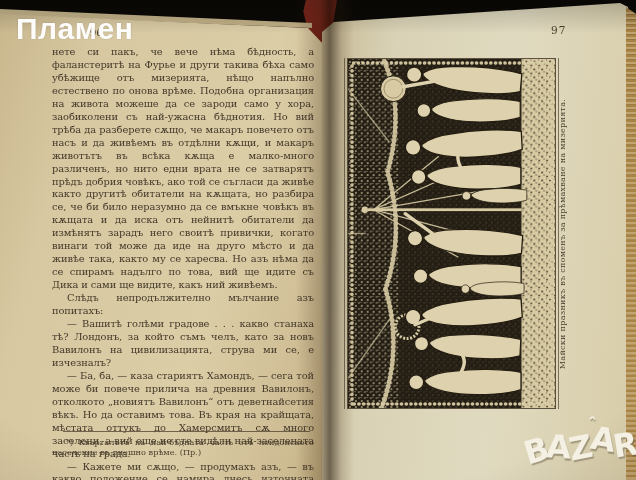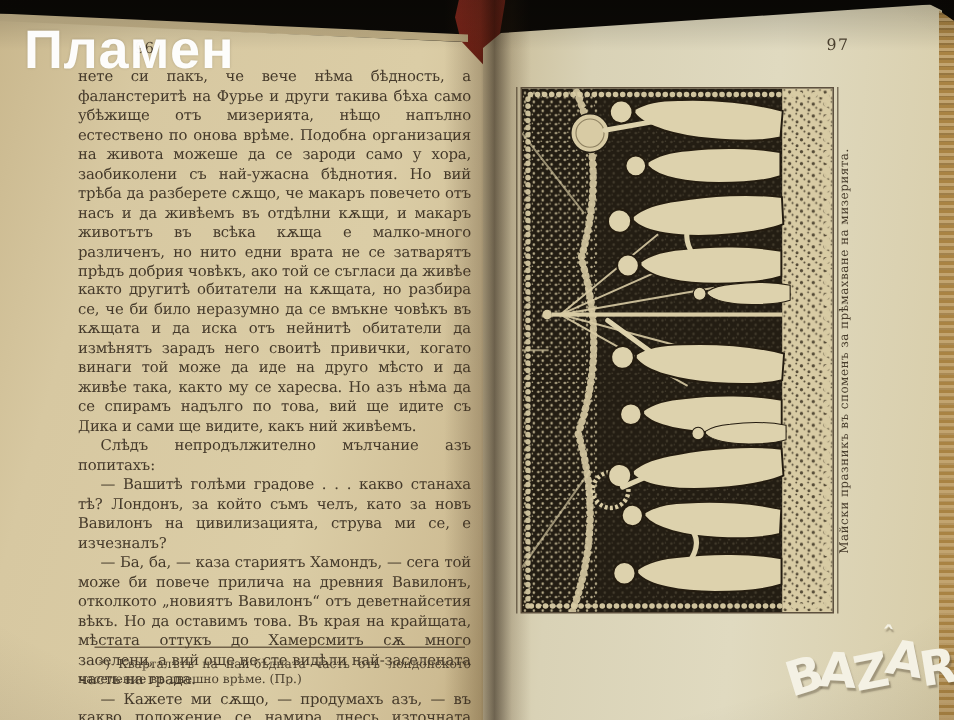--- a/index.html
+++ b/index.html
@@ -44,21 +44,21 @@
   .illustration-frame{position:absolute;left:347px;top:58px;width:209px;height:351px;z-index:2;
     box-sizing:border-box;border:1px solid rgba(70,58,42,0.85);background:#d9cfae;}
   .illustration-frame::before,.illustration-frame::after{content:"";position:absolute;top:-1px;
     bottom:-1px;width:1px;background:rgba(70,58,42,0.65);}
   .illustration-frame::before{left:-4px;} .illustration-frame::after{right:-4px;}
   .illustration-frame svg{display:block;}
   .ill-caption{position:absolute;left:389px;top:227px;width:352px;height:14px;z-index:2;
     transform:rotate(-90deg);text-align:center;font-size:8px;letter-spacing:0.3px;color:#483d2c;}
   
   .wm-seller{position:absolute;left:16px;top:12px;z-index:6;
-    font-family:"Liberation Sans",sans-serif;font-weight:bold;font-size:36px;letter-spacing:0.5px;
+    font-family:"Liberation Sans",sans-serif;font-weight:bold;font-size:30px;letter-spacing:0.5px;
     color:rgba(255,255,255,0.97);text-shadow:0 0 2px rgba(0,0,0,0.15);}
   .wm-bazar{position:absolute;left:524px;top:428px;z-index:6;transform:rotate(-5deg);
     font-family:"DejaVu Sans",sans-serif;font-weight:800;font-size:32px;letter-spacing:-2px;
     color:#f4f1e4;text-shadow:1px 2px 1px rgba(90,80,60,0.45);white-space:nowrap;}
   .wm-bazar span{display:inline-block;}
   .bz0{transform:rotate(-12deg);} .bz1{transform:rotate(8deg) translateY(-2px);}
   .bz2{transform:rotate(-6deg) translateY(1px);} .bz3{transform:rotate(14deg) translateY(-6px);}
   .bz4{transform:rotate(-4deg) translateY(2px);}
   .bz-accent{position:absolute;left:66px;top:-13px;font-size:16px;transform:rotate(10deg);}
 </style>

